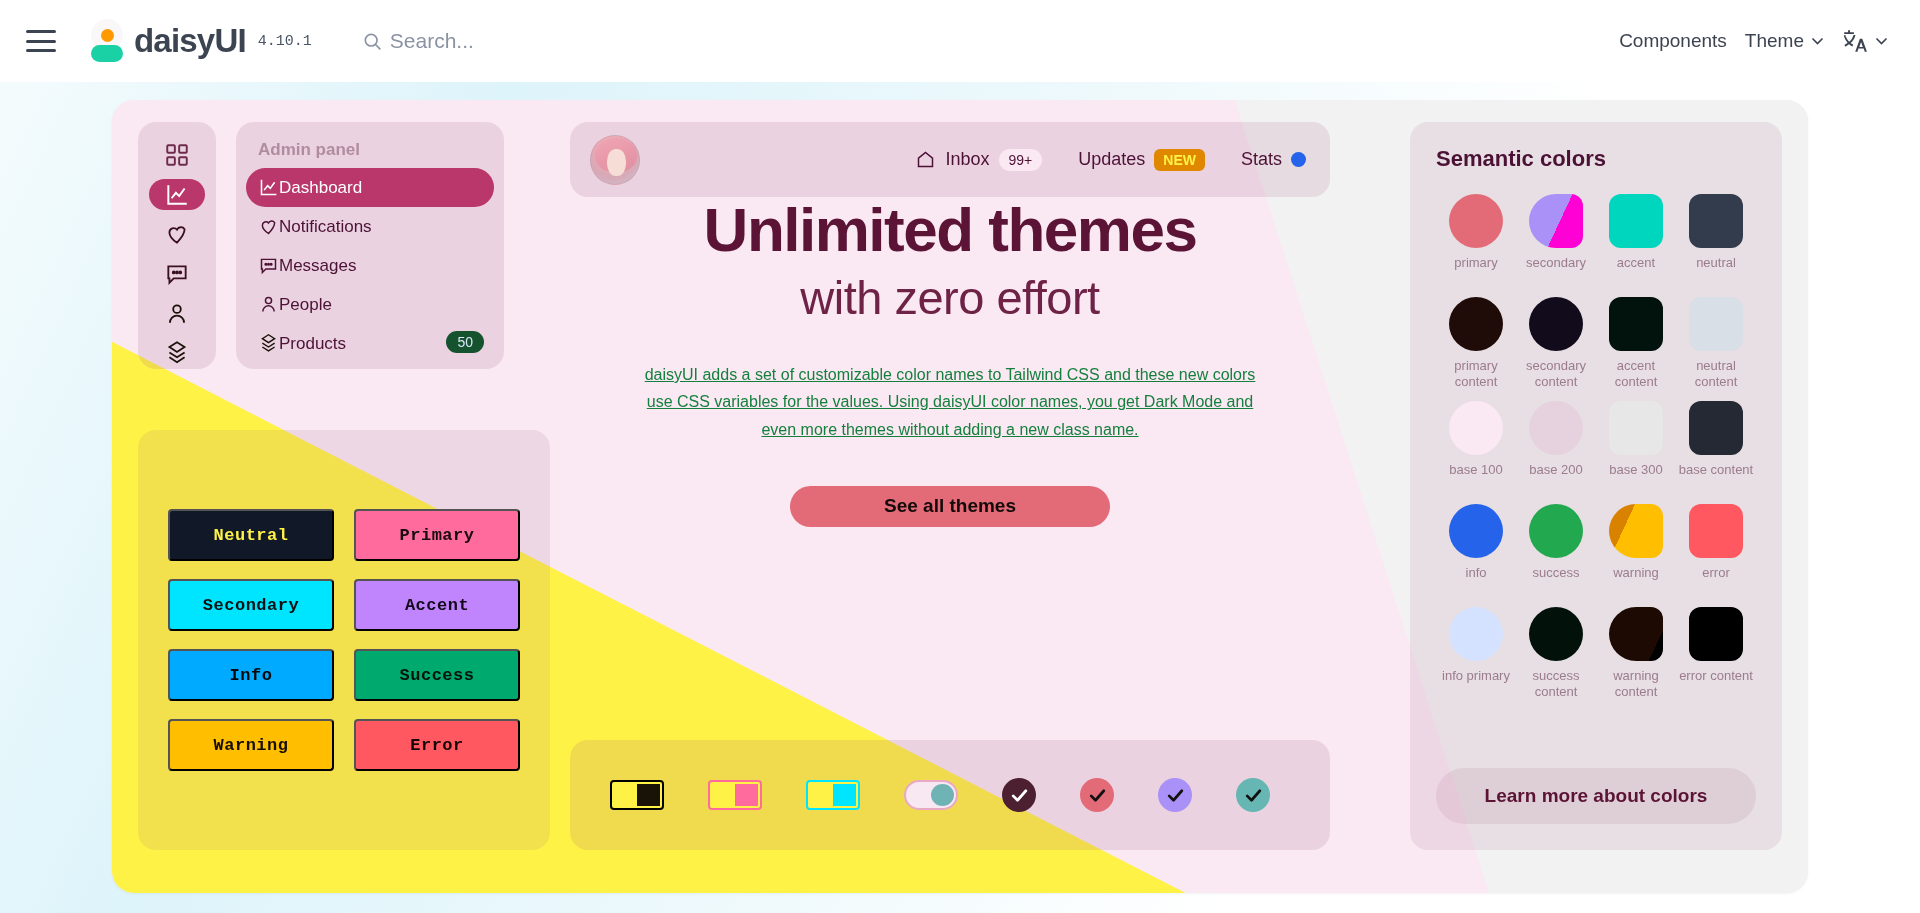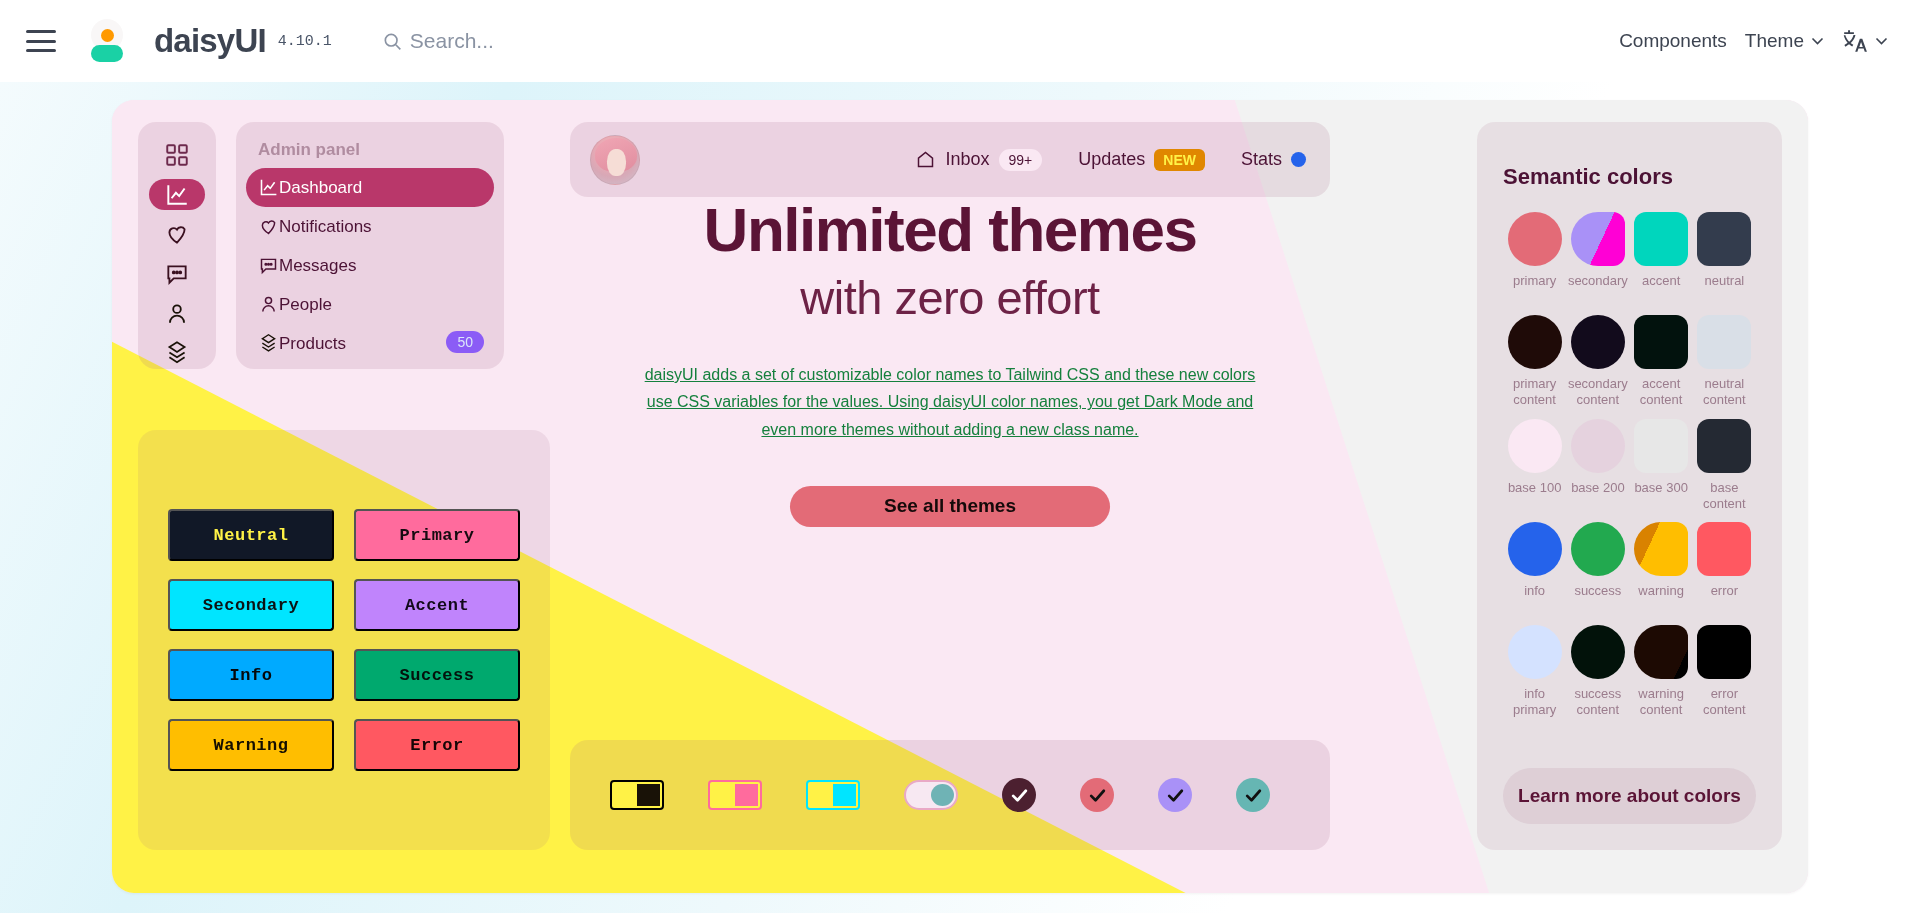--- a/index.html
+++ b/index.html
@@ -20,21 +20,21 @@
     z-index: 40;
   }
   .hamburger {
     width: 30px; height: 22px;
     margin-left: 26px; margin-right: 32px;
     display: flex; flex-direction: column; justify-content: space-between;
     cursor: pointer;
   }
   .hamburger i { display:block; height: 3px; background: #3d4451; border-radius: 2px; }
 
-  .brand { display: flex; align-items: center; gap: 28px; cursor: pointer; }
+  .brand { display: flex; align-items: center; gap: 8px; cursor: pointer; }
   .logo-mark {
     width: 38px; height: 44px; position: relative;
   }
   .logo-circle {
     position: absolute; top: 0; left: 3px;
     width: 32px; height: 32px; border-radius: 50%;
     background: #f9f7f7;
     display:flex; align-items:center; justify-content:center;
   }
   .logo-dot { width: 13px; height: 13px; border-radius: 50%; background: #ff9900; }
@@ -133,21 +133,21 @@
   .menu-item {
     display:flex; align-items:center; 
     padding: 9px 12px; border-radius: 999px;
     font-size: 17px; color:#4c1235; cursor:pointer;
     position: relative;
   }
   .menu-item.active { background:#b9376a; color:#ffffff; }
   .menu-item svg { width: 21px; height: 21px; flex: none; }
   .badge-50 {
     position:absolute; right: 10px; top: 7px;
-    background:#8b5cf6; color:#dbe6fb;
+    background:#14532d; color:#dbe6fb;
     font-size: 14px; border-radius: 999px;
     padding: 3px 11px;
   }
 
   
   .btn-card {
     position:absolute; left: 26px; top: 330px;
     width: 412px; height: 420px;
     background: rgba(160,100,130,0.12);
     border-radius: 18px;
@@ -251,24 +251,24 @@
   .cb {
     width: 34px; height: 34px; border-radius: 50%;
     display:flex; align-items:center; justify-content:center;
     cursor:pointer; flex:none;
   }
   .cb svg { width: 19px; height: 19px; }
 
   
   .sem {
     position:absolute; right: 26px; top: 22px;
-    width: 305px; height: 728px;
+    width: 372px; height: 728px;
     background: rgba(160,100,130,0.13);
     border-radius: 18px;
-    padding: 42px 26px;
+    padding: 24px 26px;
   }
   .sem-title { font-size: 22px; font-weight:700; color:#4c1235; margin-bottom: 22px; }
   .sw-grid { display:grid; grid-template-columns: repeat(4,1fr); row-gap: 10px; }
   .sw-cell { display:flex; flex-direction:column; align-items:center; }
   .sw-chip { width: 54px; height: 54px; border-radius: 50%; }
   .sw-chip.sq { border-radius: 12px; }
   .sw-label {
     font-size: 13px; color:#9b7c8d; text-align:center;
     margin-top: 7px; line-height: 1.25; min-height: 32px;
   }

